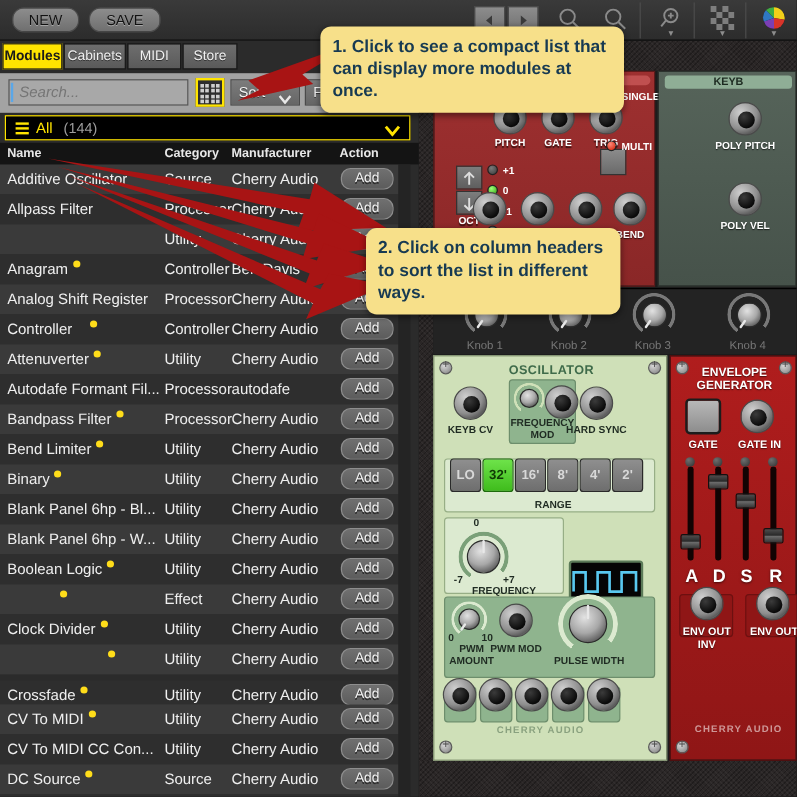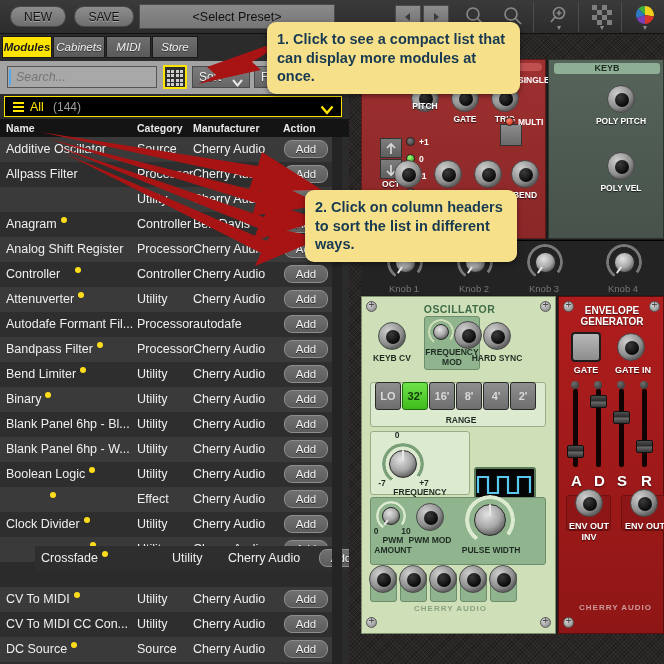--- a/index.html
+++ b/index.html
@@ -28,21 +28,21 @@
   .tb-sep { position:absolute; top:2px; width:1px; height:30px; background:#4c4c4c; }
   .tb-caret { display:block; text-align:center; color:#8d8d8d; font-size:8px; line-height:6px; }
 
   
   #browser { position:absolute; left:0; top:34px; width:349px; height:630px;
     background:#2b2b2b; }
   #tabbar { position:absolute; left:0; top:0; width:349px; height:26px; background:#2b2b2b; }
   .tab { position:absolute; top:2px; height:22px; border:1px solid #1a1a1a;
     font-size:11.5px; line-height:21px; text-align:center;
     background:linear-gradient(#6e6e6e,#5a5a5a); color:#f0f0f0;
-    text-shadow:0 1px 0 rgba(0,0,0,.5);font-style:italic; }
+    text-shadow:0 1px 0 rgba(0,0,0,.5); }
   .tab.active { background:#ffe400; color:#1a1a1a; font-weight:bold; text-shadow:none; }
   #tab-0 { left:2px; width:50px; } #tab-1 { left:53px; width:52px; }
   #tab-2 { left:106px; width:45px; } #tab-3 { left:152px; width:46px; }
 
   #searchrow { position:absolute; left:0; top:27px; width:349px; height:33px; background:#a3a3a3; }
   #search-input { position:absolute; left:7px; top:5px; width:150px; height:22px;
     background:#a8a8a8; border:1px solid #555; color:#4c4c4c;
     font-size:12.5px; font-style:italic; line-height:20px; padding-left:8px;
     font-family:"Liberation Sans", sans-serif; }
   #search-caret { position:absolute; left:9px; top:8px; width:2px; height:16px; background:#5aa7e8; }
@@ -197,21 +197,20 @@
   .arrow { position:absolute; z-index:55; pointer-events:none; }
 </style>
 </head>
 <body>
 
 <div id="app">
 
   <div class="toolbar">
     <div class="tb-btn" id="btn-new">NEW</div>
     <div class="tb-btn" id="btn-save">SAVE</div>
-    <div id="preset-field">&lt;Select Preset&gt;</div>
 
     <div class="nav-arrow" id="nav-prev">
       <svg width="12" height="12" viewBox="0 0 12 12">
           <path d="M8 2 L3 6 L8 10 Z" fill="#3a3a3a"></path>
         </svg>
     </div>
     <div class="nav-arrow" id="nav-next">
       <svg width="12" height="12" viewBox="0 0 12 12">
           <path d="M4 2 L9 6 L4 10 Z" fill="#3a3a3a"></path>
         </svg>
@@ -273,21 +272,21 @@
     <div id="cab-top" class="leather"></div>
     <div id="cab-left" class="leather"></div>
     <div id="cab-bot" class="leather"></div>
 
     <div id="mod-midi">
       <div class="titlebar"></div>
 
       <div class="jack" style="left:49px; top:24px;"></div>
       <div class="jack" style="left:89px; top:24px;"></div>
       <div class="jack" style="left:129px; top:24px;"></div>
-      <div class="jlbl" style="left:41px; top:42px; width:44px;">PITCH</div>
+      <div class="jlbl" style="left:41px; top:55px; width:44px;">PITCH</div>
       <div class="jlbl" style="left:81px; top:55px; width:44px;">GATE</div>
       <div class="jlbl" style="left:121px; top:55px; width:44px;">TRIG</div>
 
       <div class="led" style="left:143px; top:15px;"></div>
       <div class="ledlbl" style="left:156px; top:16px;">SINGLE</div>
       <div id="mod-btn"></div>
       <div class="led on-red" style="left:143px; top:57px;"></div>
       <div class="ledlbl" style="left:156px; top:58px;">MULTI</div>
 
       <div id="oct-up">
@@ -634,21 +633,21 @@
           <div class="cat">Utility</div>
           <div class="man">Cherry Audio</div>
           <div class="add">Add</div>
         </div>
         <div class="row odd" style="top: 400px;">
           <div class="dot" style="left: 90px;"></div>
           <div class="cat">Utility</div>
           <div class="man">Cherry Audio</div>
           <div class="add">Add</div>
         </div>
-        <div class="row even" style="top: 409px; margin-left: 35px;">
+        <div class="row even" style="top: 430px;">
           <div class="nm">Crossfade</div>
           <div class="dot" style="left: 67px;"></div>
           <div class="cat">Utility</div>
           <div class="man">Cherry Audio</div>
           <div class="add">Add</div>
         </div>
         <div class="row odd" style="top: 450px;">
           <div class="nm">CV To MIDI</div>
           <div class="dot" style="left: 74px;"></div>
           <div class="cat">Utility</div>

